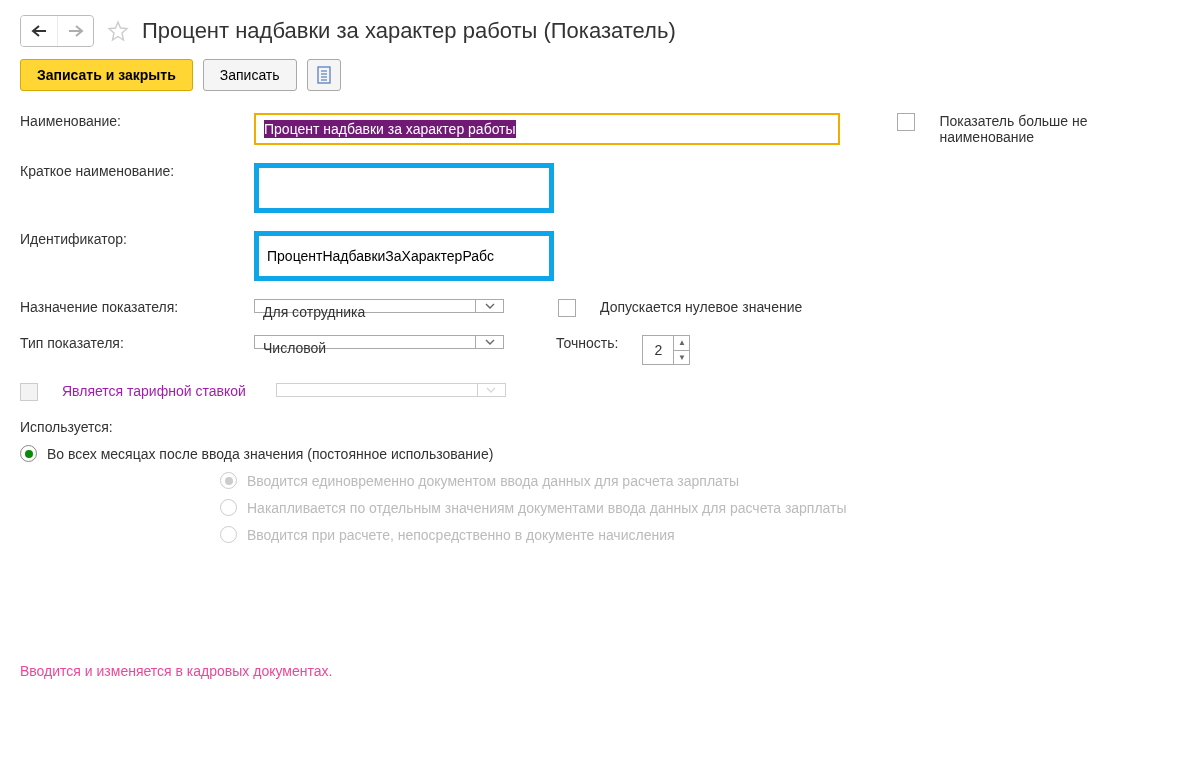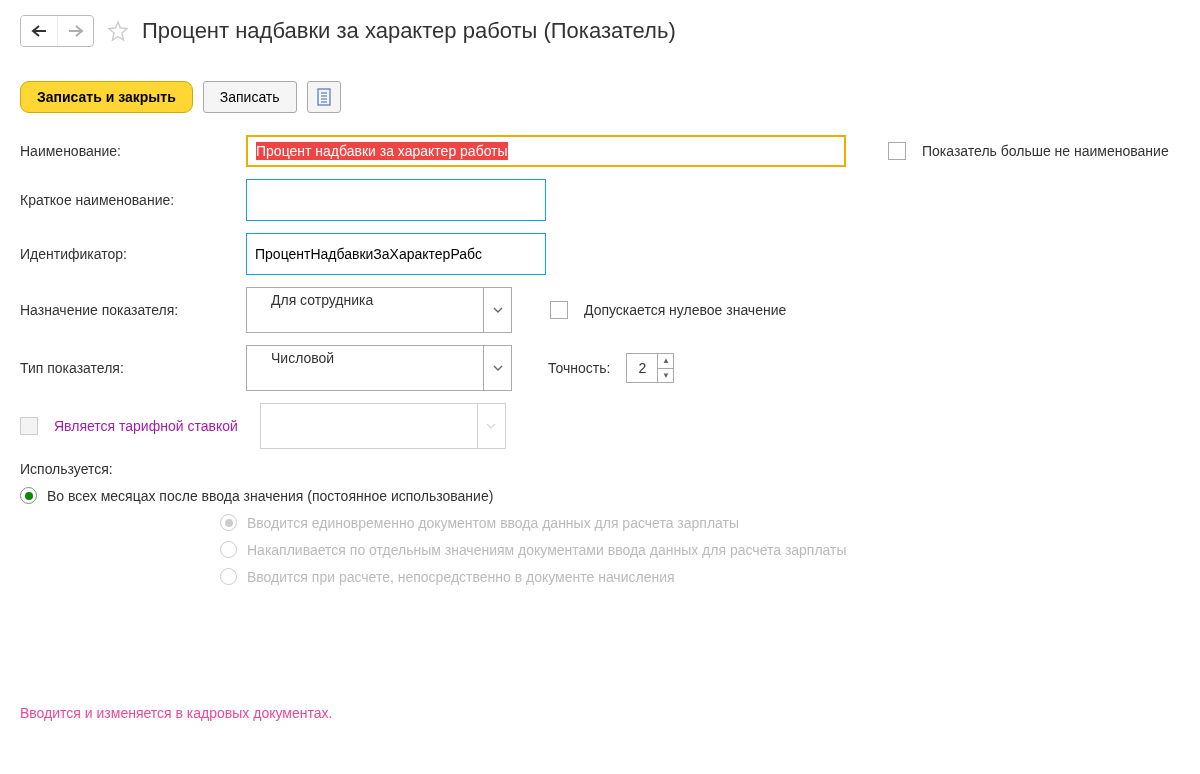--- a/index.html
+++ b/index.html
@@ -8,21 +8,21 @@
     padding: 15px 20px;
     font-family: Arial, sans-serif;
     font-size: 14px;
     color: #333;
     background: #fff;
   }
   .header-row {
     display:flex;
     align-items:center;
     gap: 10px;
-    margin-bottom: 34px;
+    margin-bottom: 12px;
   }
   .nav-btn-group{
     display:flex;
     border:1px solid #bbb;
     border-radius:4px;
     overflow:hidden;
   }
   .nav-btn{
     width:36px; height:30px;
     display:flex;align-items:center;justify-content:center;
@@ -56,62 +56,59 @@
     border:1px solid #a9a9a9;
     background:#f5f5f5;
     border-radius:3px;
     font-size:14px;
     cursor:pointer;
   }
   .btn-primary{
     background:#ffd633;
     border-color: #d4aa00;
     font-weight:700;
-    border-radius:9px;
   }
   .btn-icon{
     width:34px;
     padding:0;
     display:flex;align-items:center;justify-content:center;
   }
   .form-row{
     display:flex;
-    align-items:center;
-    margin-bottom:12px;
-    gap:16px;
+    margin-bottom:18px;
+    gap:24px;
   }
   .label-col{
     width:210px;
     flex:none;
     color:#333;
   }
   input[type=text]{
     height:30px;
     padding: 20px 8px;
-    border:1px solid #0ea5e9;
+    border:5px solid #0ea5e9;
     font-size:14px;
   }
   .name-input{
     width:600px;
     border:2px solid #f0ad00 !important;
     height:32px;
     padding:3px 8px;
   }
   .name-input .sel{
     display:inline-block;
-    background:#ef4444;
+    background:#701a75;
     color:#fff;
     padding:1px 0;
   }
   .short-input{ width:300px; }
   .select-wrap{
     display:flex;
-    height:46px;
+    height:14px;
     border:1px solid #aaa;
-    padding-left:16px;
   }
   .select-wrap .sel-text{
     padding:4px 8px;
     min-width:200px;
   }
   .select-wrap .sel-btn{
     width:28px;border-left:1px solid #aaa;
     display:flex;align-items:center;justify-content:center;
     cursor:pointer;
   }

